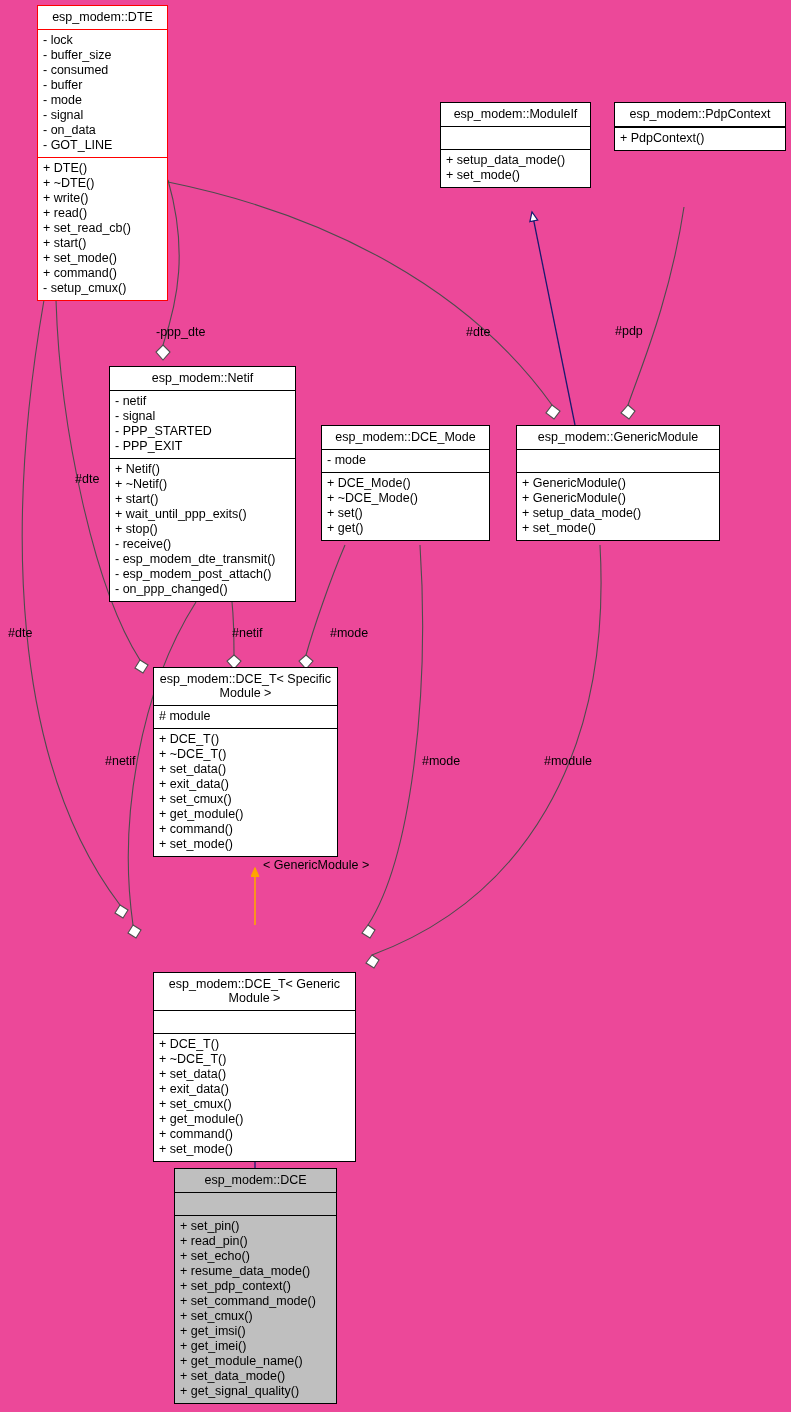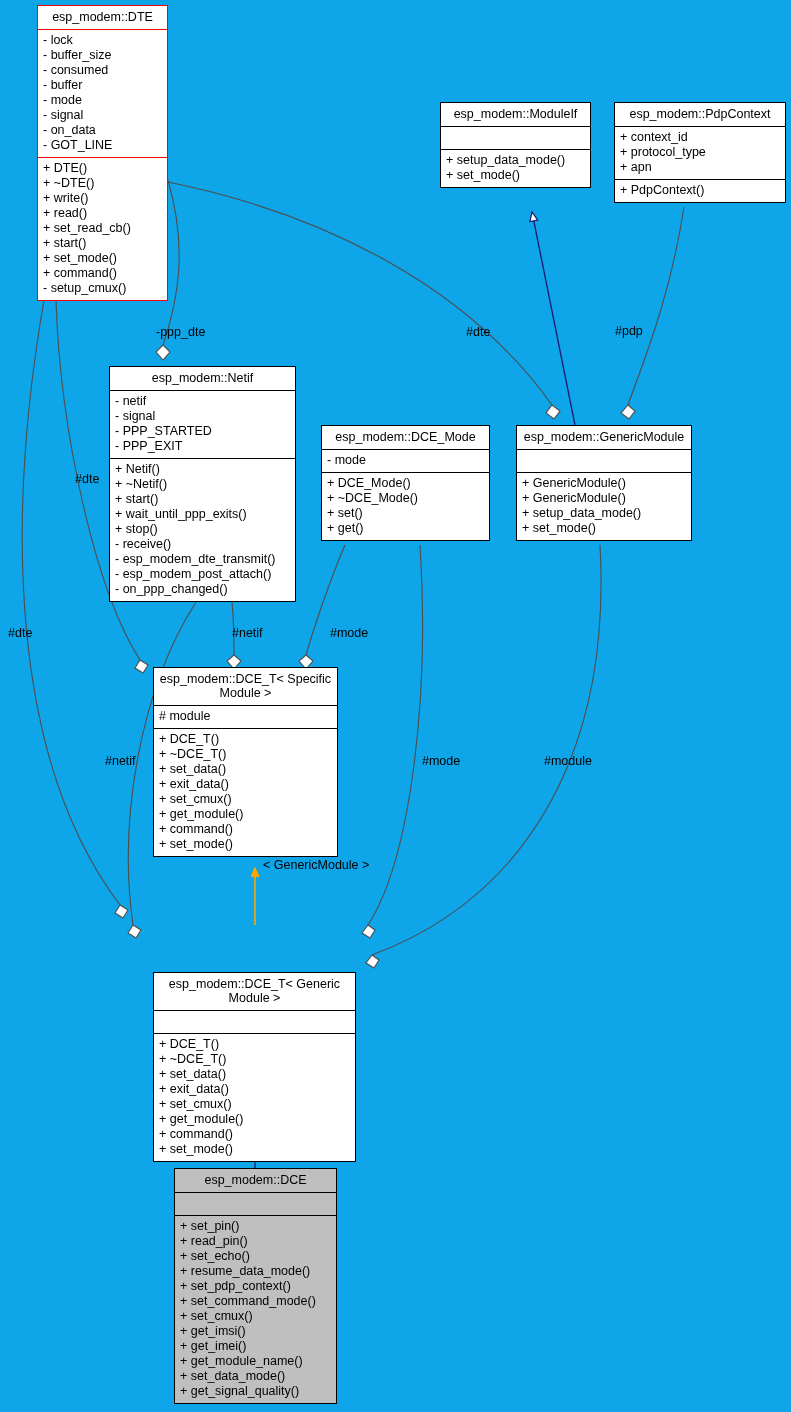--- a/index.html
+++ b/index.html
@@ -8,21 +8,21 @@
     background: #ffffff;
   }
   body {
     font-family: "Liberation Sans", sans-serif;
   }
   #diagram {
     position: relative;
     width: 791px;
     height: 1412px;
     overflow: hidden;
-    background: #0ea5e9;
+    background: #ec4899;
   }
   #edges {
     position: absolute;
     left: 0;
     top: 0;
     width: 791px;
     height: 1412px;
     pointer-events: none;
   }
   .node {
@@ -172,25 +172,20 @@
     <div class="sep"></div>
     <div class="compartment">
       <div class="row">+ setup_data_mode()</div>
       <div class="row">+ set_mode()</div>
     </div>
   </div>
 
   <div class="node" style="left:614px; top:102px; width:172px;">
     <div class="title">esp_modem::PdpContext</div>
     <div class="sep"></div>
-    <div class="compartment">
-      <div class="row">+ context_id</div>
-      <div class="row">+ protocol_type</div>
-      <div class="row">+ apn</div>
-    </div>
     <div class="sep"></div>
     <div class="compartment">
       <div class="row">+ PdpContext()</div>
     </div>
   </div>
 
   <div class="node" style="left:109px; top:366px; width:187px;">
     <div class="title">esp_modem::Netif</div>
     <div class="sep"></div>
     <div class="compartment">
@@ -221,21 +216,21 @@
     </div>
     <div class="sep"></div>
     <div class="compartment">
       <div class="row">+ DCE_Mode()</div>
       <div class="row">+ ~DCE_Mode()</div>
       <div class="row">+ set()</div>
       <div class="row">+ get()</div>
     </div>
   </div>
 
-  <div class="node" style="left:516px; top:425px; width:176px;">
+  <div class="node" style="left:516px; top:425px; width:204px;">
     <div class="title">esp_modem::GenericModule</div>
     <div class="sep"></div>
     <div class="compartment empty"></div>
     <div class="sep"></div>
     <div class="compartment">
       <div class="row">+ GenericModule()</div>
       <div class="row">+ GenericModule()</div>
       <div class="row">+ setup_data_mode()</div>
       <div class="row">+ set_mode()</div>
     </div>

